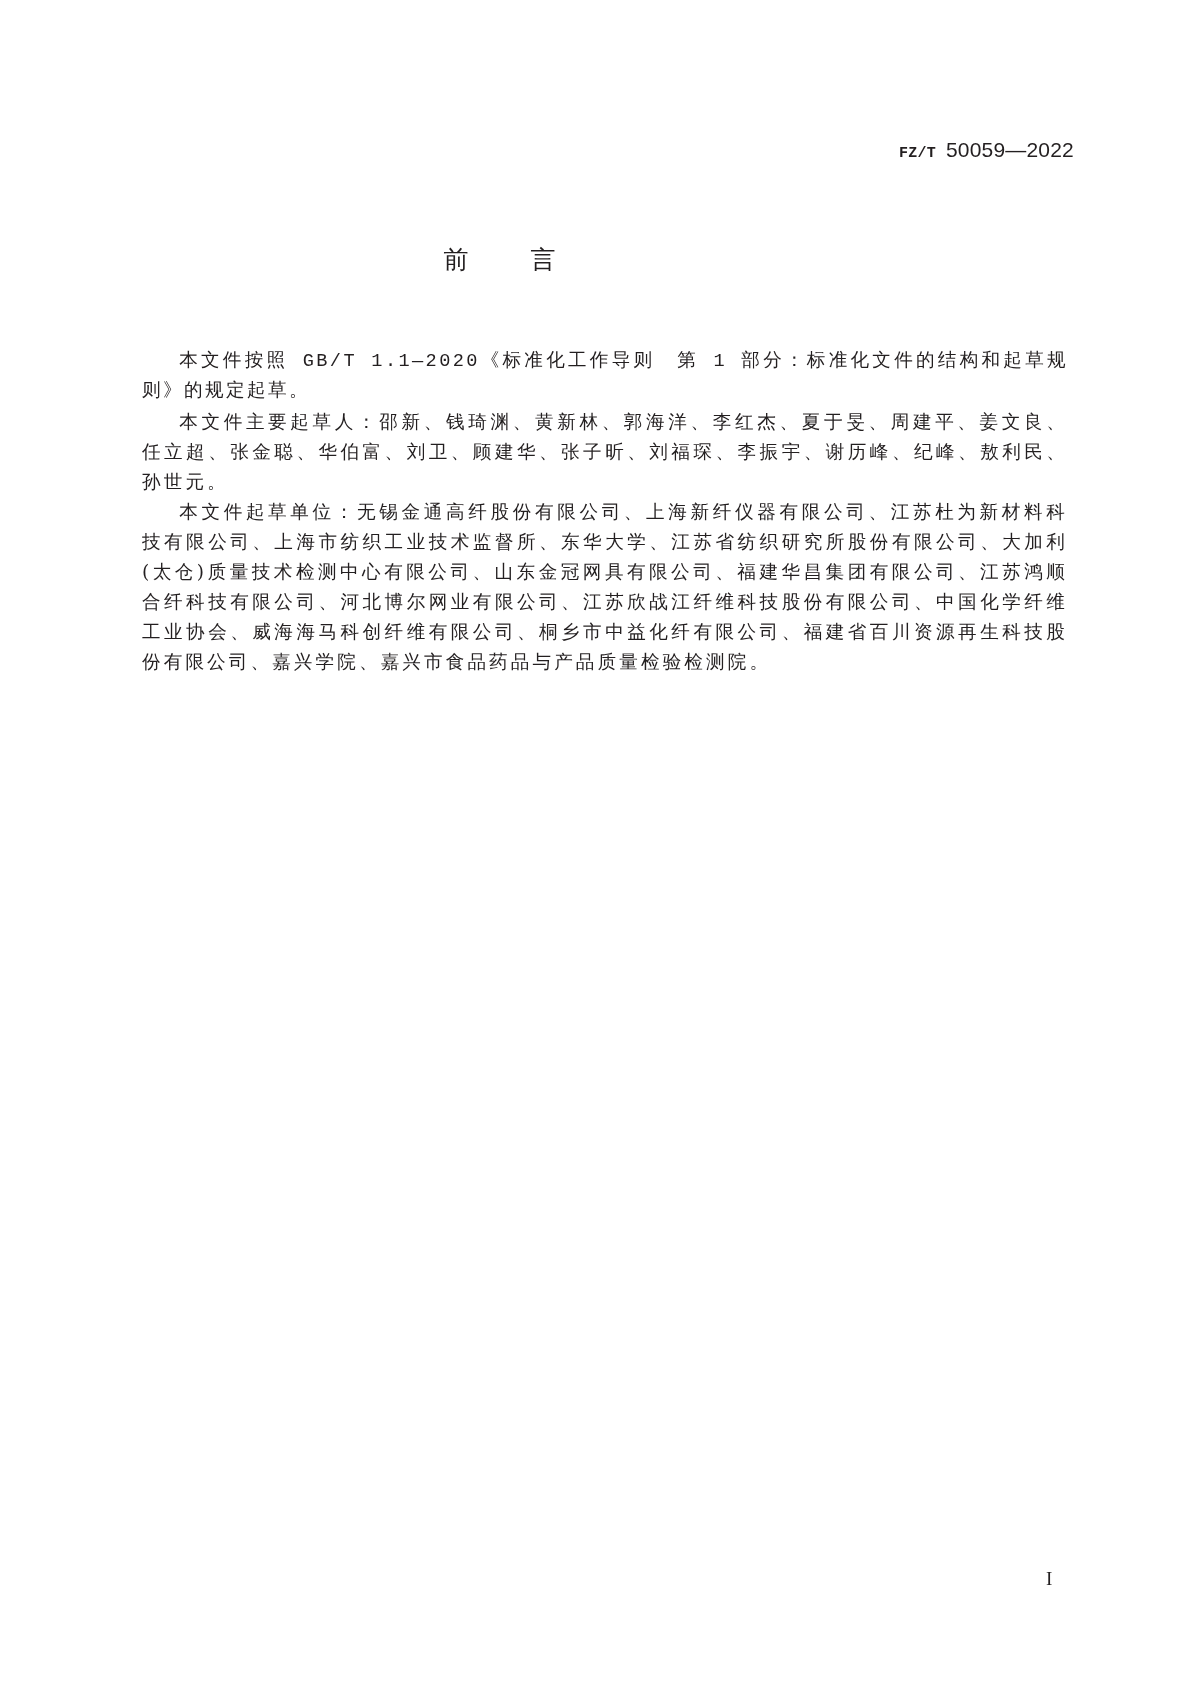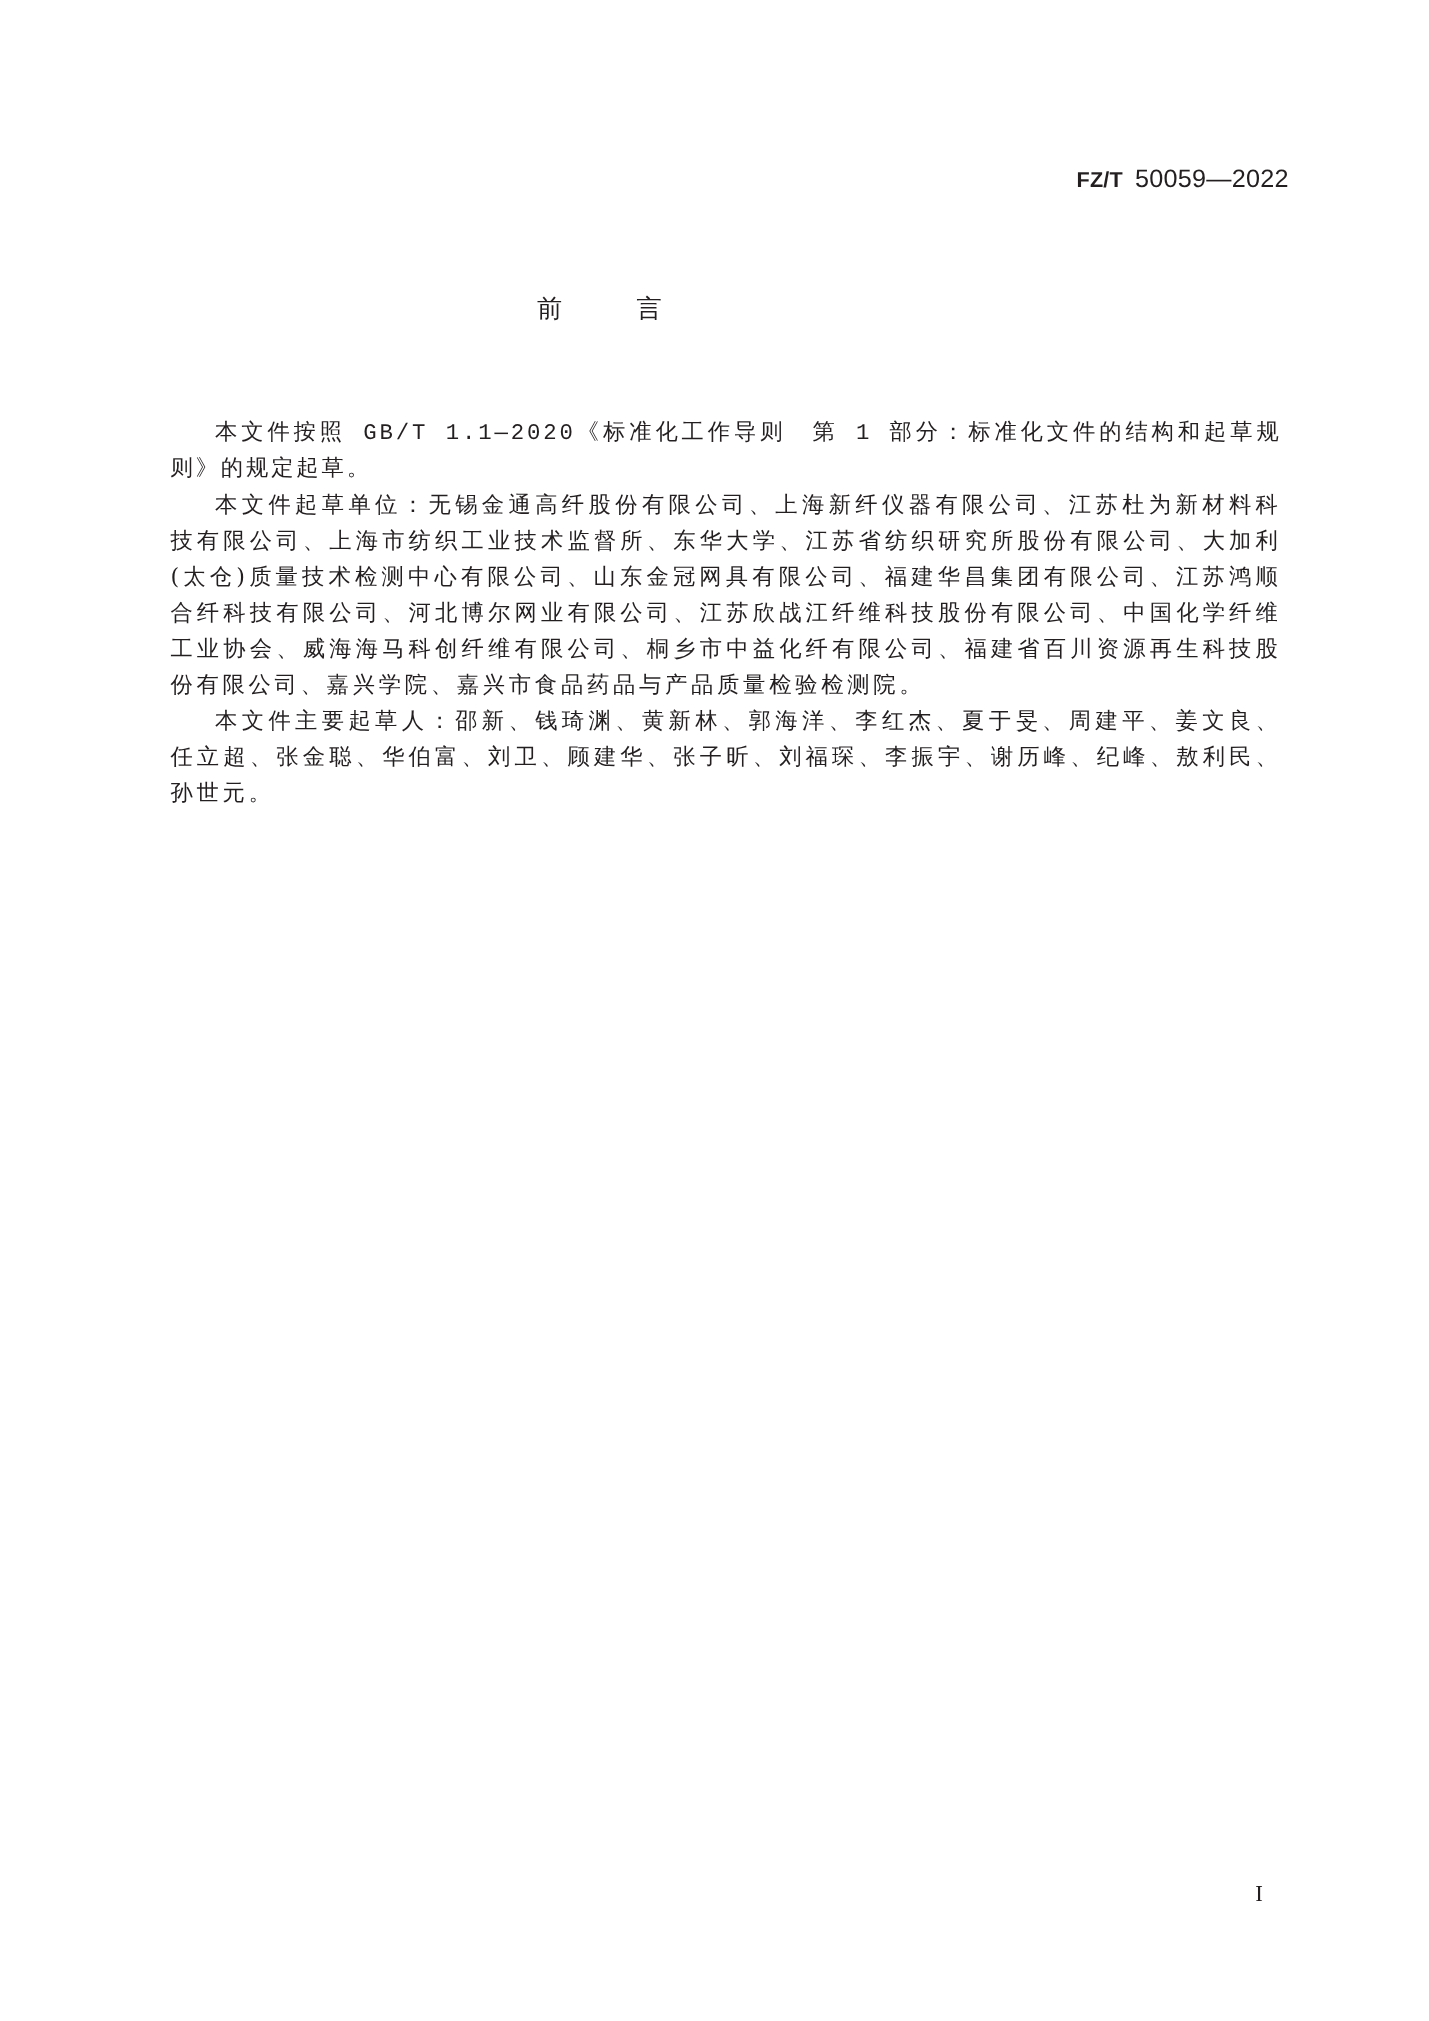--- a/index.html
+++ b/index.html
@@ -17,38 +17,38 @@
     }
     .std-header {
       position: absolute;
       top: 138px;
       right: 117px;
       font-size: 17px;
       letter-spacing: 0.2px;
       white-space: nowrap;
     }
     .std-header .code-prefix {
-      font-family: Liberation Sans, sans-serif;
+      font-family: Liberation Mono, monospace;
       font-weight: bold;
-      font-size: 18px;
+      font-size: 15px;
       margin-right: 10px;
       margin-top: 10px;
     }
     .std-header .code-number {
       font-family: "Liberation Sans", "DejaVu Sans", sans-serif;
       font-size: 21px;
     }
     .page-title {
       position: absolute;
       top: 243px;
       left: 0;
       width: 999px;
       text-align: center;
       font-family: "DejaVu Sans", "Liberation Sans", sans-serif;
-      font-size: 21px;
+      font-size: 25px;
       font-weight: normal;
       letter-spacing: 62px;
       text-indent: 62px;
       margin: 0;
     }
     .body-text {
       position: absolute;
       top: 347px;
       left: 142px;
       width: 926px;
@@ -77,17 +77,17 @@
 <body>
 
 <div class="std-header">
   <span class="code-prefix">FZ/T</span><span class="code-number">50059—2022</span>
 </div>
 
 <h1 class="page-title">前言</h1>
 
 <div class="body-text">
   <p class="tight">本文件按照 GB/T 1.1—2020《标准化工作导则　第 1 部分：标准化文件的结构和起草规则》的规定起草。</p>
+  <p>本文件主要起草人：邵新、钱琦渊、黄新林、郭海洋、李红杰、夏于旻、周建平、姜文良、任立超、张金聪、华伯富、刘卫、顾建华、张子昕、刘福琛、李振宇、谢历峰、纪峰、敖利民、孙世元。</p>
   <p>本文件起草单位：无锡金通高纤股份有限公司、上海新纤仪器有限公司、江苏杜为新材料科技有限公司、上海市纺织工业技术监督所、东华大学、江苏省纺织研究所股份有限公司、大加利(太仓)质量技术检测中心有限公司、山东金冠网具有限公司、福建华昌集团有限公司、江苏鸿顺合纤科技有限公司、河北博尔网业有限公司、江苏欣战江纤维科技股份有限公司、中国化学纤维工业协会、威海海马科创纤维有限公司、桐乡市中益化纤有限公司、福建省百川资源再生科技股份有限公司、嘉兴学院、嘉兴市食品药品与产品质量检验检测院。</p>
-  <p>本文件主要起草人：邵新、钱琦渊、黄新林、郭海洋、李红杰、夏于旻、周建平、姜文良、任立超、张金聪、华伯富、刘卫、顾建华、张子昕、刘福琛、李振宇、谢历峰、纪峰、敖利民、孙世元。</p>
 </div>
 
 <div class="page-number">I</div>
 
 </body></html>

